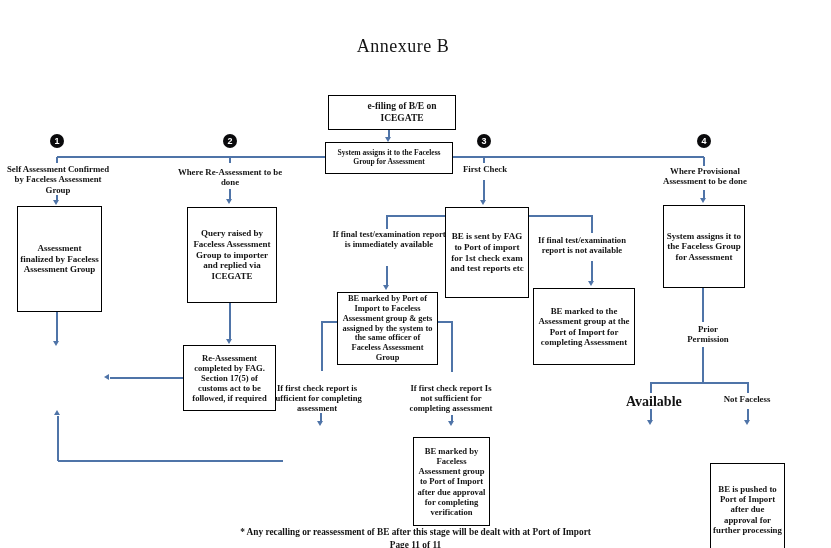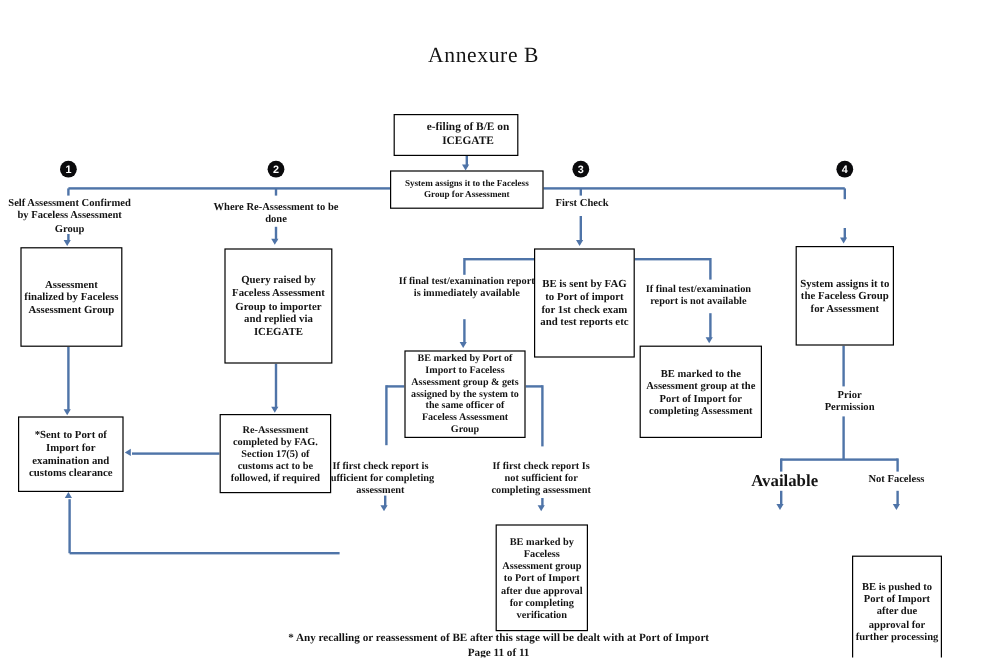--- a/index.html
+++ b/index.html
@@ -45,36 +45,36 @@
   <div class="badge" style="left:477px; top:134px;">
       <span>3</span>
     </div>
   <div class="badge" style="left:697px; top:134px;">
       <span>4</span>
     </div>
 
   <div class="lbl" style="left:2px; top:164px; width:112px; font-size:8.8px;">Self Assessment Confirmed by Faceless Assessment Group</div>
   <div class="lbl" style="left:174px; top:167px; width:112px; font-size:8.8px;">Where Re-Assessment to be done</div>
   <div class="lbl" style="left:456px; top:164px; width:58px; font-size:8.8px;">First Check</div>
+  <div class="lbl" style="left:650px; top:166px; width:110px; font-size:8.8px;">Where Provisional Assessment to be done</div>
 
   <div class="lbl" style="left:331px; top:229px; width:116px; font-size:8.6px;">If final test/examination report is immediately available</div>
   <div class="lbl" style="left:527px; top:235px; width:110px; font-size:8.6px;">If final test/examination report is not available</div>
   <div class="lbl" style="left:264px; top:383px; width:106px; font-size:8.6px;">If first check report is sufficient for completing assessment</div>
   <div class="lbl" style="left:404px; top:383px; width:94px; font-size:8.6px;">If first check report Is not sufficient for completing assessment</div>
   <div class="lbl" style="left:678px; top:324px; width:60px; font-size:8.8px;">Prior Permission</div>
   <div class="lbl" style="left:626px; top:394px; width:50px; font-size:14px;">Available</div>
   <div class="lbl" style="left:714px; top:394px; width:66px; font-size:8.8px;">Not Faceless</div>
 
-  <div class="box" style="left:328px; top:95px; width:104px; height:35px; font-size:9.5px;padding-left:22px;">e-filing of B/E on ICEGATE</div>
+  <div class="box" style="left:328px; top:95px; width:128px; height:35px; font-size:9.5px;padding-left:22px;">e-filing of B/E on ICEGATE</div>
   <div class="box" style="left:325px; top:142px; width:128px; height:32px; font-size:7.6px;">System assigns it to the Faceless Group for Assessment</div>
-  <div class="box" style="left:17px; top:206px; width:85px; height:83px; font-size:9px;">Assessment finalized by Faceless Assessment Group</div>
+  <div class="box" style="left:17px; top:206px; width:85px; height:106px; font-size:9px;">Assessment finalized by Faceless Assessment Group</div>
   <div class="box" style="left:187px; top:207px; width:90px; height:96px; font-size:9px;">Query raised by Faceless Assessment Group to importer and replied via ICEGATE</div>
   <div class="box" style="left:445px; top:207px; width:84px; height:91px; font-size:9px;font-family:Liberation Serif, serif;">BE is sent by FAG to Port of import for 1st check exam and test reports etc</div>
   <div class="box" style="left:663px; top:205px; width:82px; height:83px; font-size:9px;">System assigns it to the Faceless Group for Assessment</div>
-  <div class="box" style="left:15px; top:347px; width:88px; height:63px; font-size:9px;">*Sent to Port of Import for examination and customs clearance</div>
   <div class="box" style="left:183px; top:345px; width:93px; height:66px; font-size:8.6px;">Re-Assessment completed by FAG. Section 17(5) of customs act to be followed, if required</div>
   <div class="box" style="left:337px; top:292px; width:101px; height:73px; font-size:8.4px;">BE marked by Port of Import to Faceless Assessment group &amp; gets assigned by the system to the same officer of Faceless Assessment Group</div>
   <div class="box" style="left:533px; top:288px; width:102px; height:77px; font-size:8.8px;">BE marked to the Assessment group at the Port of Import for completing Assessment</div>
   <div class="box" style="left:413px; top:437px; width:77px; height:89px; font-size:8.6px;">BE marked by Faceless Assessment group to Port of Import after due approval for completing verification</div>
   <div class="box" style="left:710px; top:427px; width:75px; height:93px; font-size:8.8px;margin-top:36px;">BE is pushed to Port of Import after due approval for further processing</div>
 
   <div class="vl" style="left:388px; top:130px; height:9px;"></div>
   <div class="ah down" style="left:385px; top:137px;"></div>
 
   <div class="hl" style="left:57px; top:156px; width:271px;"></div>

